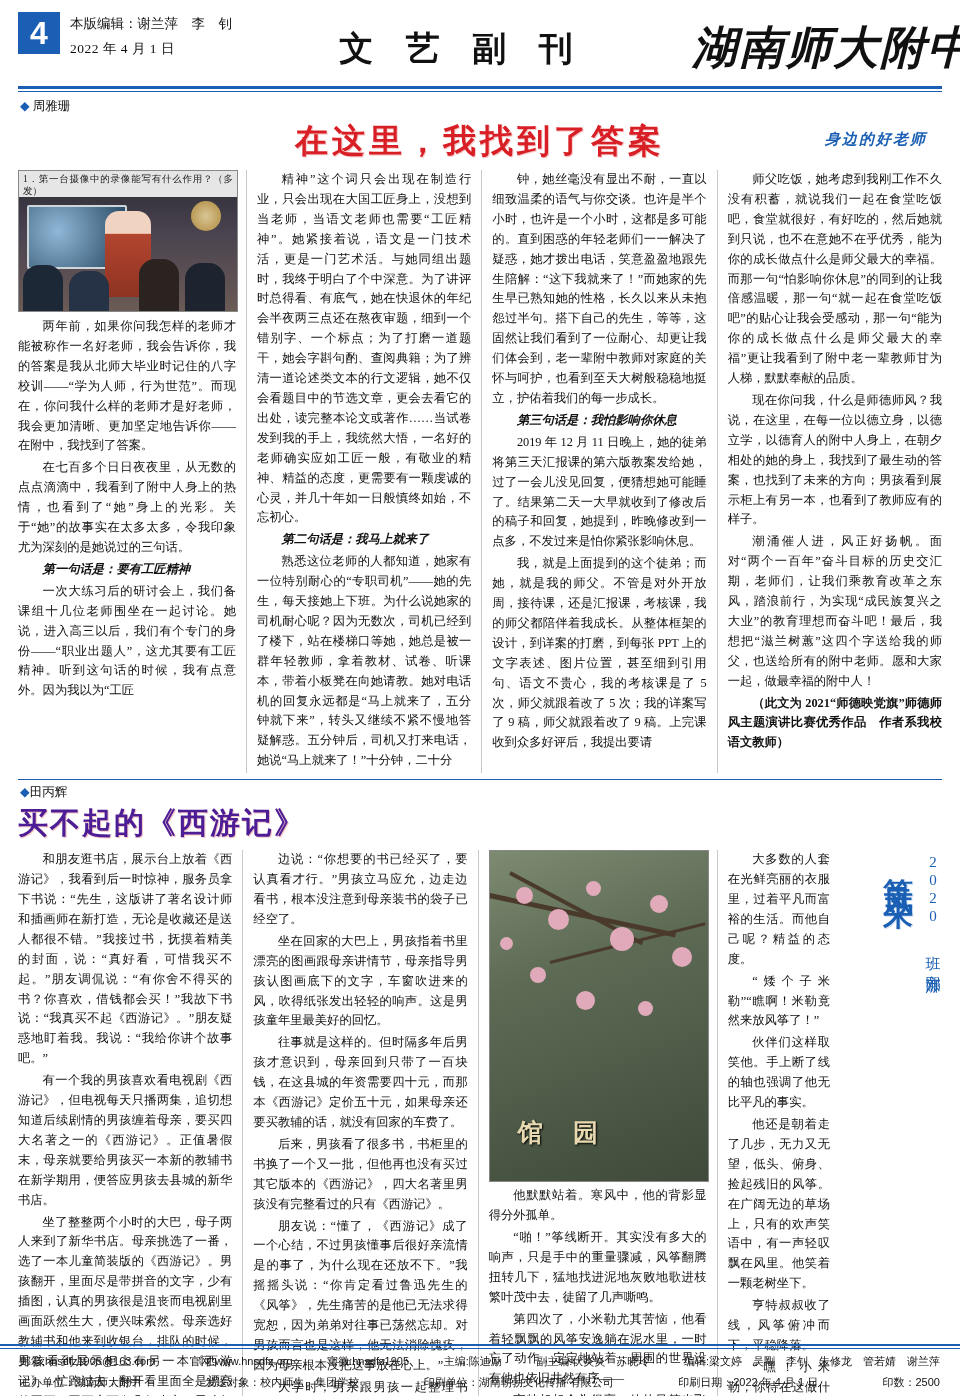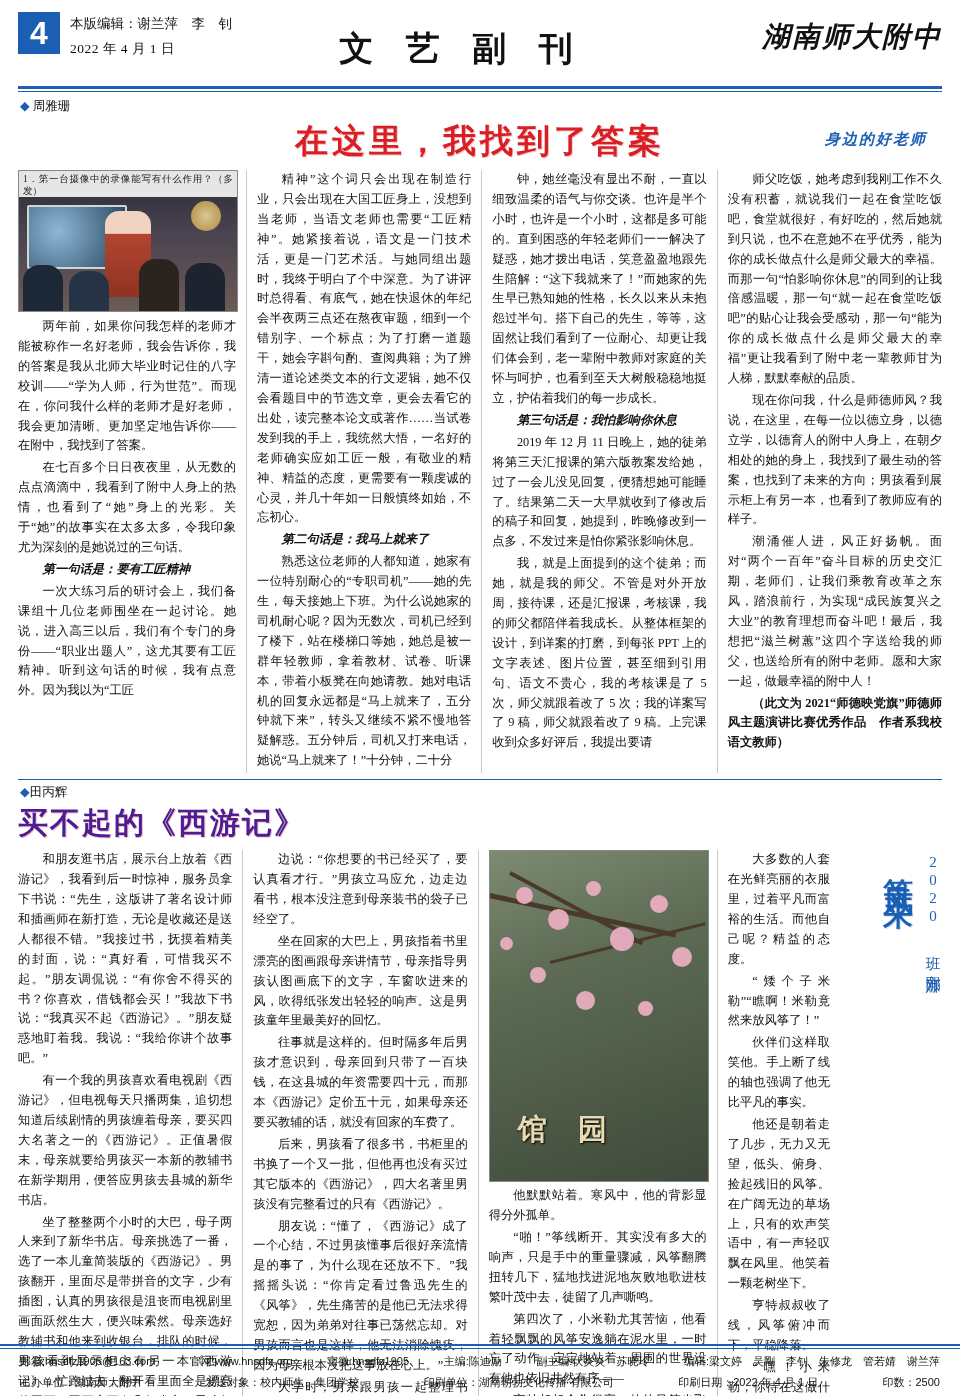--- a/index.html
+++ b/index.html
@@ -22,21 +22,21 @@
     margin-top:4px;
   }
   .editors{margin-left:10px;font-size:13.5px;line-height:1.85;padding-top:4px;white-space:nowrap;}
   .editors .row2{letter-spacing:.5px;}
   .sectionTitle{
     flex:1;text-align:center;font-size:34px;font-weight:bold;letter-spacing:12px;
     padding-top:18px;font-family:"Liberation Serif",serif;
   }
   .brand{
     width:250px;text-align:right;padding-top:10px;
-    font-size:28px;font-weight:bold;font-style:italic;letter-spacing:2px;
+    font-size:45px;font-weight:bold;font-style:italic;letter-spacing:2px;
     font-family:"Liberation Serif",serif;color:#111;
     white-space:nowrap;
   }
   .ruleThick{height:3px;background:#1a5fb4;margin:2px 0 0 0;}
   .ruleThin{height:1px;background:#1a5fb4;margin-top:2px;}
 
   
   .byline{font-size:12.5px;margin:6px 0 0 2px;}
   .byline .dia{color:#1a5fb4;margin-right:3px;}
   .headline1{
@@ -97,21 +97,21 @@
   .lowerCol p{margin:0 0 2px 0;text-indent:2em;}
 
   .photo2{
     width:218px;height:330px;position:relative;overflow:hidden;border:1px solid #888;
     background:linear-gradient(160deg,#7d8b72 0%,#5d6b55 35%,#3f4a3a 100%);
     margin-bottom:4px;
   }
   .photo2 .blossom{position:absolute;border-radius:50%;background:#e8aec0;opacity:.95;}
   .photo2 .branch{position:absolute;background:#4a3a2c;transform-origin:left center;}
   .photo2 .sig{
-    position:absolute;left:28px;bottom:28px;color:#e8d9b0;font-size:29px;font-weight:bold;
+    position:absolute;left:28px;bottom:28px;color:#e8d9b0;font-size:25px;font-weight:bold;
     letter-spacing:12px;text-shadow:1px 1px 2px #000;font-family:"Liberation Serif",serif;
   }
 
   
   .vtitle{
     width:108px;display:flex;flex-direction:row-reverse;justify-content:flex-start;gap:2px;
     padding-top:4px;
   }
   .vtitle .vcol{
     writing-mode:vertical-rl;text-orientation:upright;

